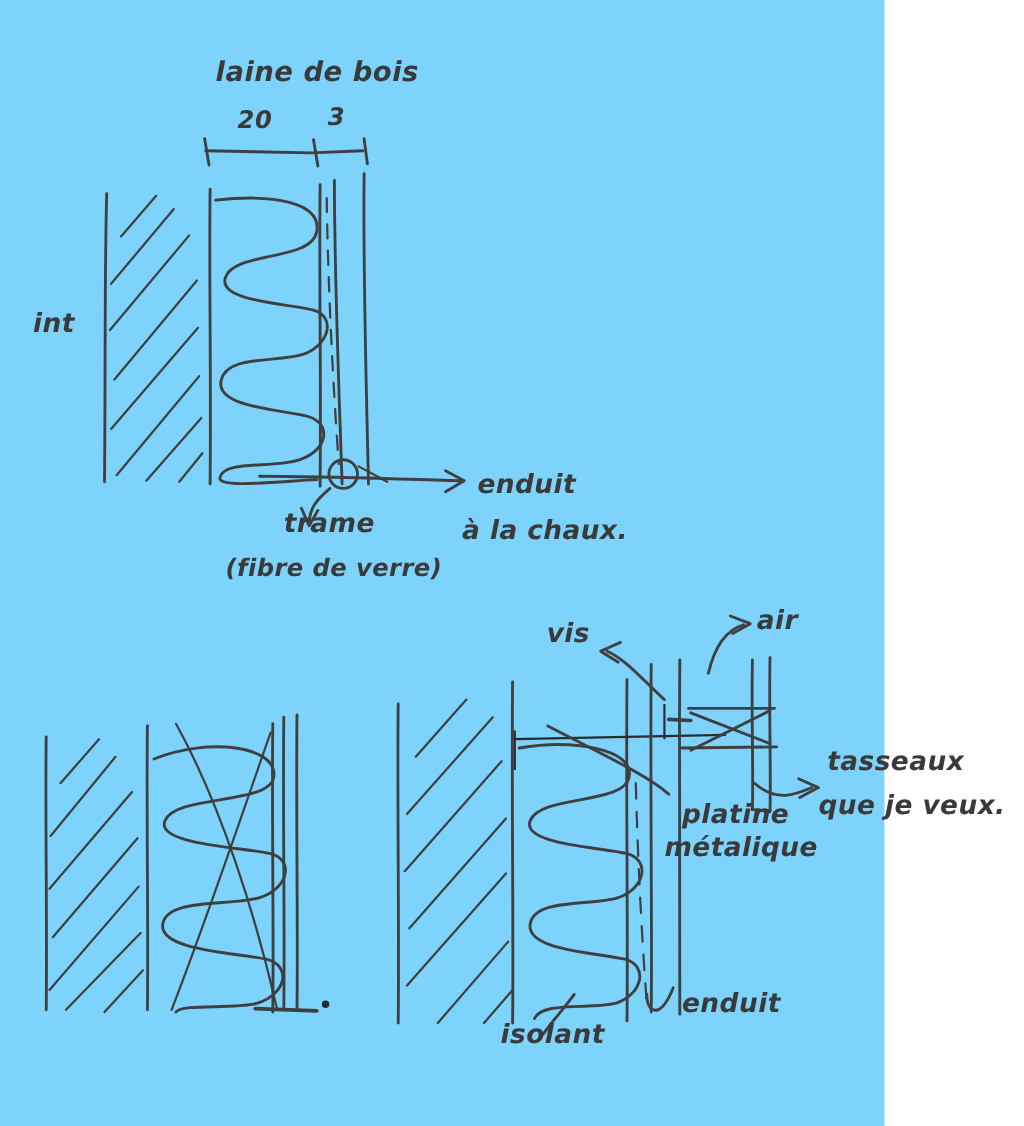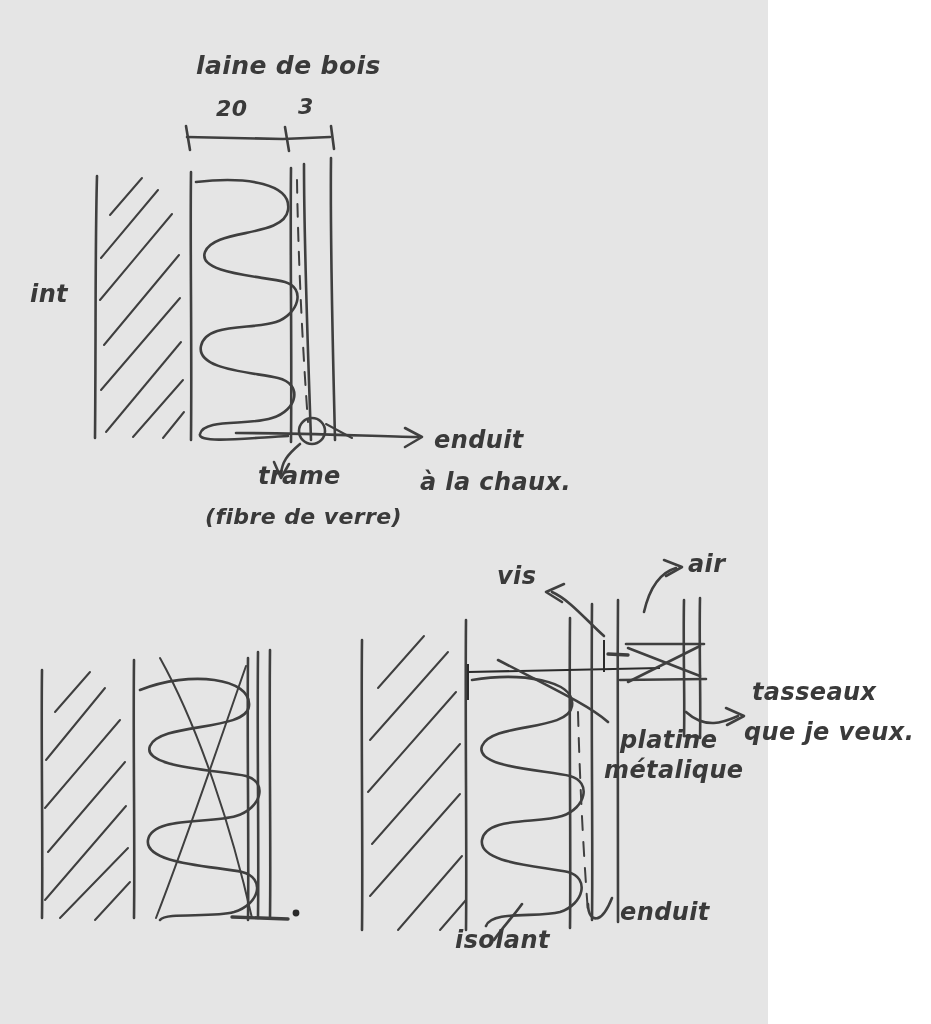--- a/index.html
+++ b/index.html
@@ -13,21 +13,22 @@
     height: 1024px;
     font-family: "DejaVu Sans", sans-serif;
     overflow: hidden;
     position: relative;
   }
   #sheet {
     position: absolute;
     inset: 0;
     width: 768px;
     height: 1024px;
-    background: #e5e5e5;
+    background: #7dd3fc;
+    padding-left: 36px;
   }
   svg.sketch {
     position: absolute;
     left: 0;
     top: 0;
     width: 931px;
     height: 1024px;
     display: block;
   }
   .ink {

